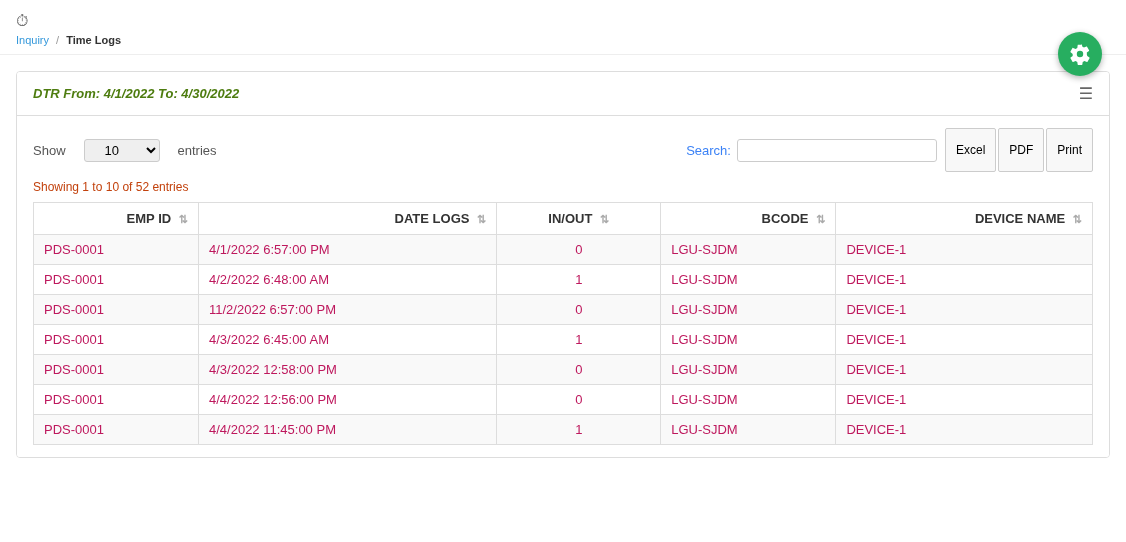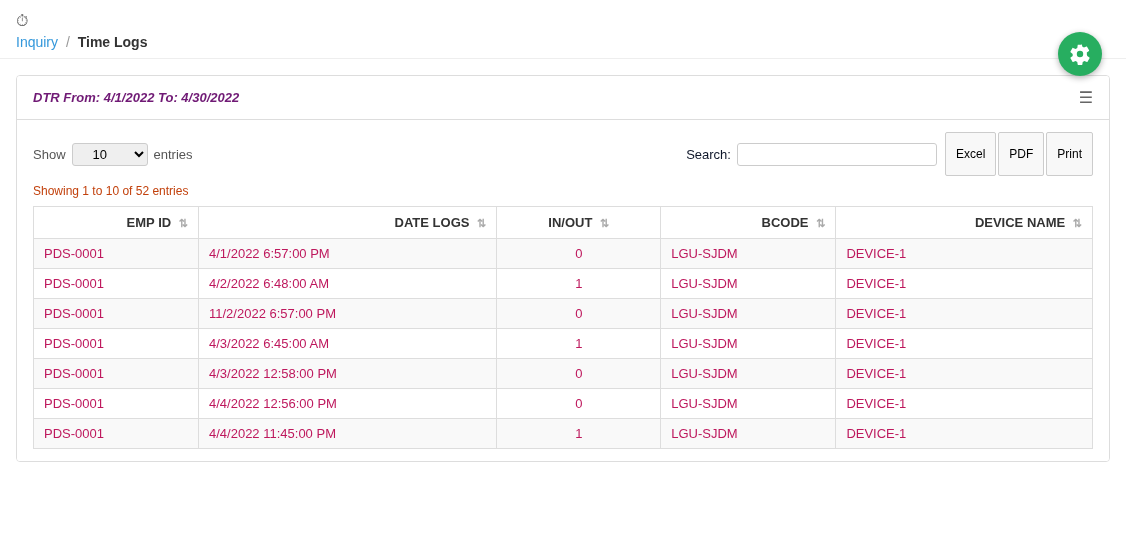--- a/index.html
+++ b/index.html
@@ -20,21 +20,21 @@
     }
     .page-title .title-icon {
       color: #555;
       font-size: 16px;
     }
     .page-title .title-text-highlight {
       color: #2ecc71;
       font-weight: bold;
     }
     .breadcrumb {
-      font-size: 14px;
+      font-size: 11px;
       color: #555;
     }
     .breadcrumb a {
       color: #3498db;
       text-decoration: none;
     }
     .breadcrumb .sep { margin: 0 4px; color: #999; }
     .breadcrumb .current { font-weight: bold; color: #333; }
 
     .fab-button {
@@ -68,21 +68,21 @@
       padding: 12px 16px;
       border-bottom: 1px solid #ddd;
       display: flex;
       align-items: center;
       justify-content: space-between;
     }
     .card-header-title {
       font-style: italic;
       font-weight: bold;
       font-size: 13px;
-      color: #701a75;
+      color: #4d7c0f;
     }
     .card-header-icon {
       color: #666;
       font-size: 16px;
       cursor: pointer;
     }
 
     .card-body {
       padding: 12px 16px;
       background: #fff;
@@ -90,36 +90,36 @@
 
     .table-controls {
       display: flex;
       align-items: center;
       justify-content: space-between;
       margin-bottom: 8px;
     }
     .show-entries {
       display: flex;
       align-items: center;
-      gap: 6px;
+      gap: 18px;
       color: #555;
     }
     .show-entries select {
       border: 1px solid #ccc;
       border-radius: 3px;
       padding: 2px 16px;
       font-size: 13px;
     }
     .search-bar {
       display: flex;
       align-items: center;
       gap: 6px;
     }
     .search-bar label {
-      color: #0f172a;
+      color: #3b82f6;
     }
     .search-bar input {
       border: 1px solid #ccc;
       border-radius: 3px;
       padding: 3px 8px;
       font-size: 13px;
       width: 200px;
     }
     .export-buttons {
       display: flex;

